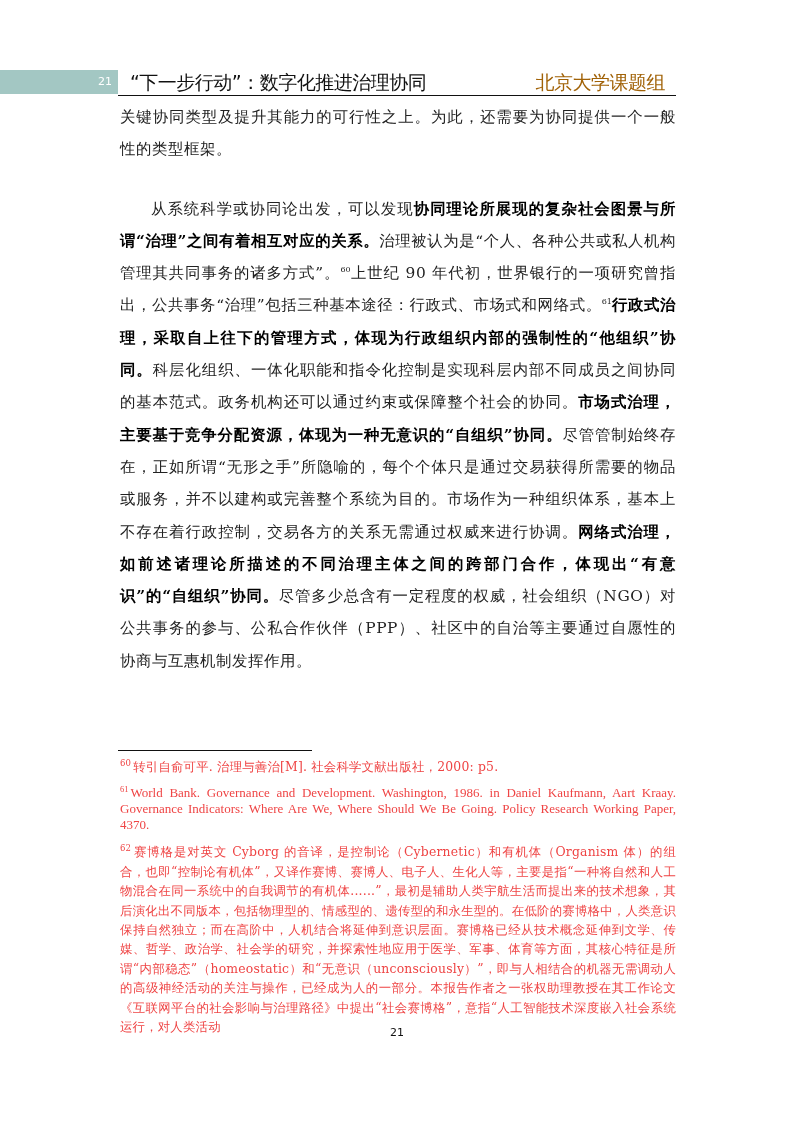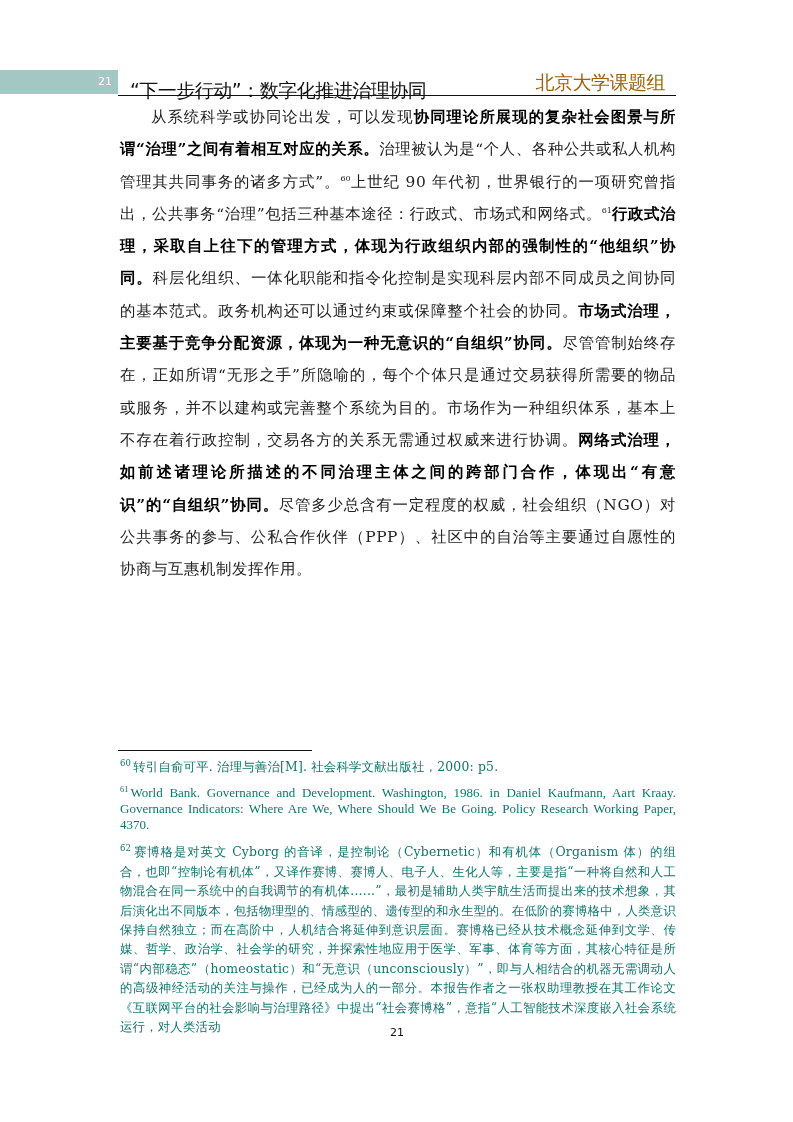--- a/index.html
+++ b/index.html
@@ -35,21 +35,20 @@
     }
     .header-title {
       position: absolute;
       left: 130px;
       top: 70px;
       font-family: "DejaVu Sans", sans-serif;
       font-size: 19px;
       color: #111;
       letter-spacing: -0.5px;
       white-space: nowrap;
-      margin-top: 8px;
     }
     .header-org {
       position: absolute;
       right: 128px;
       top: 70px;
       font-family: "DejaVu Sans", sans-serif;
       font-size: 19px;
       color: #a16207;
       letter-spacing: -0.5px;
       white-space: nowrap;
@@ -71,21 +70,21 @@
       line-height: 32.3px;
       text-align: justify;
       text-align-last: left;
       color: #222;
       letter-spacing: 0.6px;
     }
     .body-text p {
       margin: 0;
     }
     .body-text p + p {
-      margin-top: 15px;
+      margin-top: 27px;
     }
     .body-text p.indent {
       text-indent: 31px;
     }
     .body-text b {
       font-weight: bold;
       color: #000;
     }
     .body-text sup {
       font-size: 8px;
@@ -101,21 +100,21 @@
       height: 0;
       border-top: 1.2px solid #111;
     }
     .footnotes {
       position: absolute;
       left: 120px;
       top: 757px;
       width: 556px;
       font-family: "Liberation Serif", "DejaVu Serif", serif;
       font-size: 13px;
-      color: #0f766e;
+      color: #ef4444;
     }
     .footnote {
       text-align: justify;
       line-height: 16px;
       margin: 0 0 9px 0;
     }
     .footnote.cjk {
       font-family: "DejaVu Serif", serif;
       font-size: 12.4px;
       line-height: 19.4px;
@@ -141,20 +140,21 @@
 </head>
 <body>
 
 <div class="header-band"></div>
 <div class="header-pagenum">21</div>
 <div class="header-title">“下一步行动”：数字化推进治理协同</div>
 <div class="header-org">北京大学课题组</div>
 <div class="header-rule"></div>
 
 <div class="body-text">
+  <p><span>关键协同类型及提升其能力的可行性之上。为此，还需要为协同提供一个一般性的类型框架。</span></p>
 
   <p class="indent"><span>从系统科学或协同论出发，可以发现</span><b>协同理论所展现的复杂社会图景与所谓“治理”之间有着相互对应的关系。</b><span>治理被认为是“个人、各种公共或私人机构管理其共同事务的诸多方式”。</span><sup>60</sup><span>上世纪 90 年代初，世界银行的一项研究曾指出，公共事务“治理”包括三种基本途径：行政式、市场式和网络式。</span><sup>61</sup><b>行政式治理，采取自上往下的管理方式，体现为行政组织内部的强制性的“他组织”协同。</b><span>科层化组织、一体化职能和指令化控制是实现科层内部不同成员之间协同的基本范式。政务机构还可以通过约束或保障整个社会的协同。</span><b>市场式治理，主要基于竞争分配资源，体现为一种无意识的“自组织”协同。</b><span>尽管管制始终存在，正如所谓“无形之手”所隐喻的，每个个体只是通过交易获得所需要的物品或服务，并不以建构或完善整个系统为目的。市场作为一种组织体系，基本上不存在着行政控制，交易各方的关系无需通过权威来进行协调。</span><b>网络式治理，如前述诸理论所描述的不同治理主体之间的跨部门合作，体现出“有意识”的“自组织”协同。</b><span>尽管多少总含有一定程度的权威，社会组织（NGO）对公共事务的参与、公私合作伙伴（PPP）、社区中的自治等主要通过自愿性的协商与互惠机制发挥作用。</span></p>
 
 </div>
 
 <div class="fn-rule"></div>
 <div class="footnotes">
   <p class="footnote cjk"><sup>60</sup><span>转引自俞可平. 治理与善治[M]. 社会科学文献出版社，2000: p5.</span></p>
   <p class="footnote"><sup>61</sup><span>World Bank. Governance and Development. Washington, 1986. in Daniel Kaufmann, Aart Kraay. Governance Indicators: Where Are We, Where Should We Be Going. Policy Research Working Paper, 4370.</span></p>
   <p class="footnote cjk"><sup>62</sup><span>赛博格是对英文 Cyborg 的音译，是控制论（Cybernetic）和有机体（Organism 体）的组合，也即“控制论有机体”，又译作赛博、赛博人、电子人、生化人等，主要是指“一种将自然和人工物混合在同一系统中的自我调节的有机体......”，最初是辅助人类宇航生活而提出来的技术想象，其后演化出不同版本，包括物理型的、情感型的、遗传型的和永生型的。在低阶的赛博格中，人类意识保持自然独立；而在高阶中，人机结合将延伸到意识层面。赛博格已经从技术概念延伸到文学、传媒、哲学、政治学、社会学的研究，并探索性地应用于医学、军事、体育等方面，其核心特征是所谓“内部稳态”（homeostatic）和“无意识（unconsciously）”，即与人相结合的机器无需调动人的高级神经活动的关注与操作，已经成为人的一部分。本报告作者之一张权助理教授在其工作论文《互联网平台的社会影响与治理路径》中提出“社会赛博格”，意指“人工智能技术深度嵌入社会系统运行，对人类活动</span></p>

